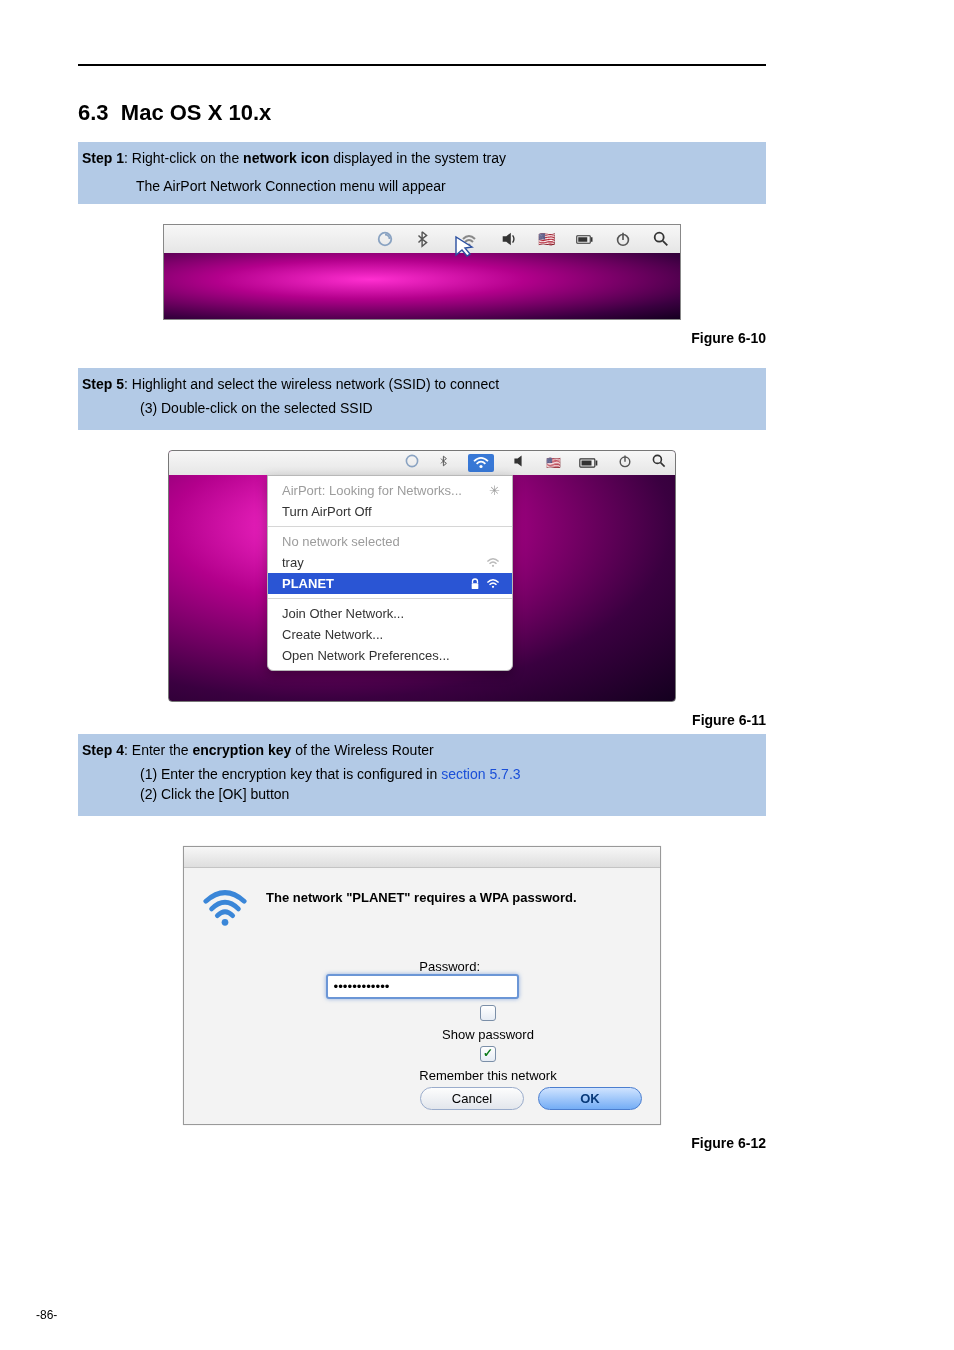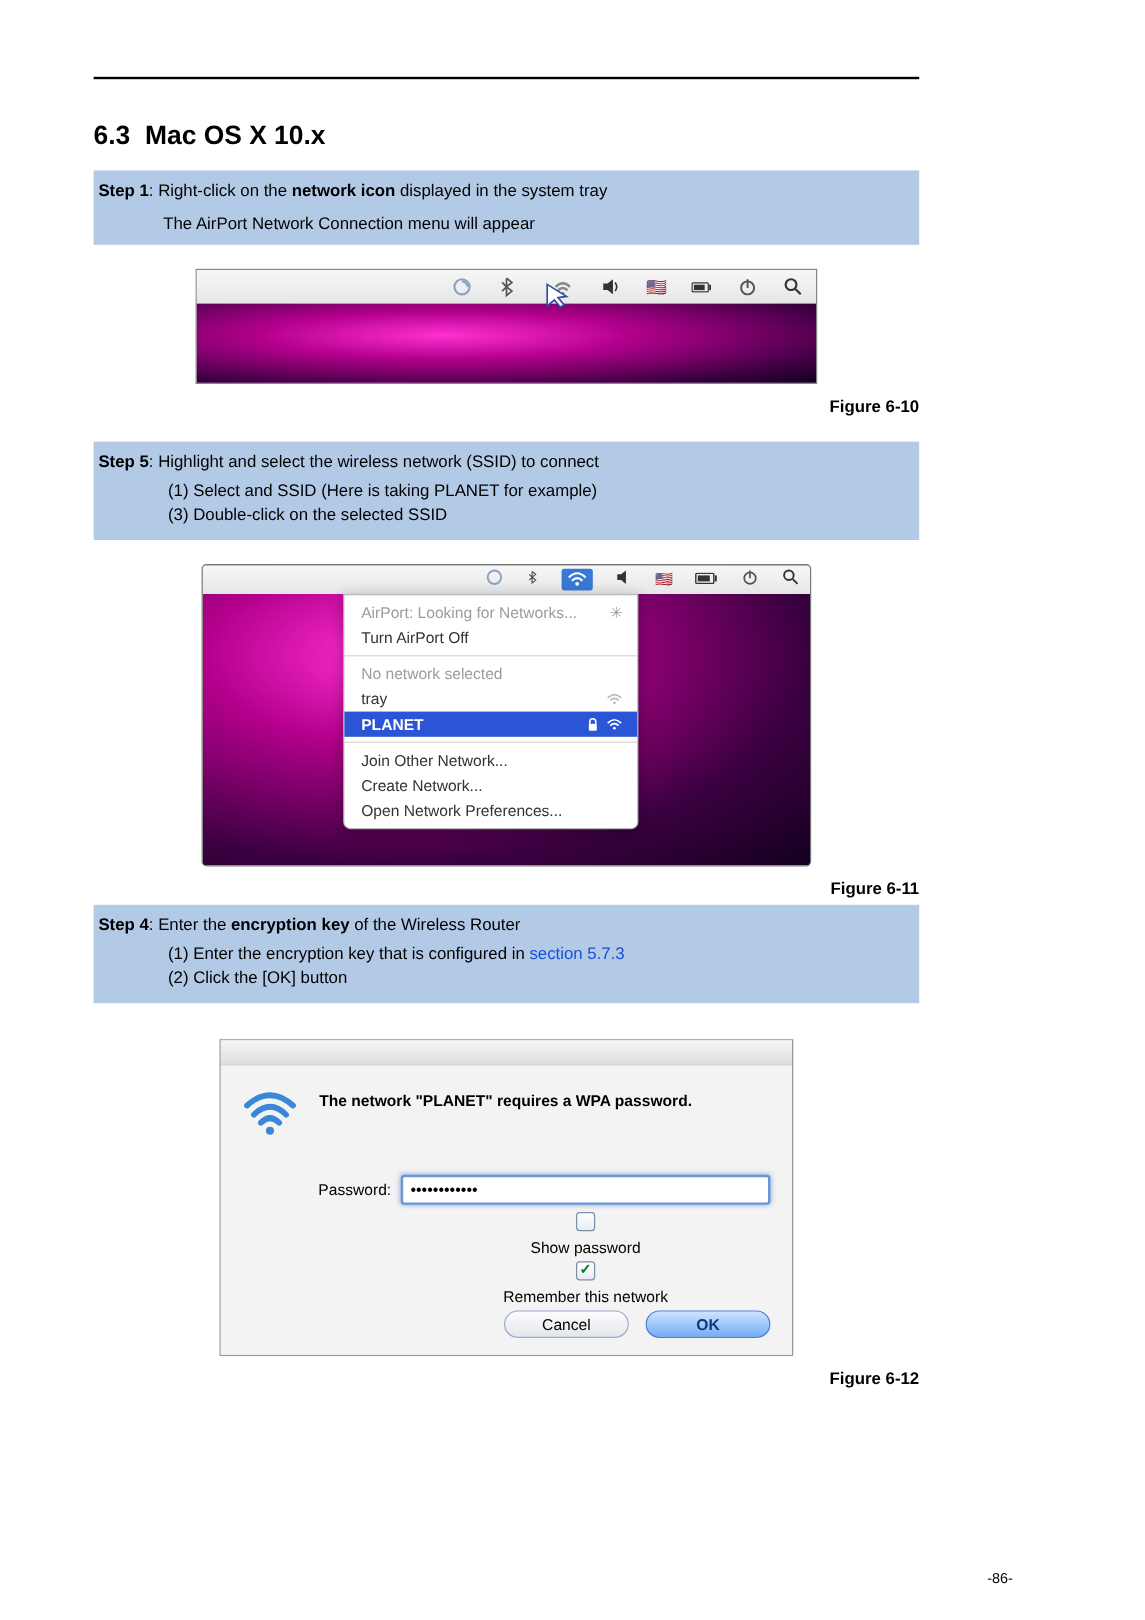--- a/index.html
+++ b/index.html
@@ -113,21 +113,20 @@
     position: absolute;
     left: 98px;
     top: 24px;
     width: 244px;
     background: #fff;
     border: 1px solid #b8b8b8;
     border-radius: 0 0 6px 6px;
     font-size: 13px;
     padding: 4px 0;
     box-shadow: 0 4px 12px rgba(0,0,0,0.3);
-    margin-left: 19px;
   }
   .dropdown .item {
     padding: 3px 12px 3px 14px;
     color: #333;
     display: flex;
     justify-content: space-between;
     align-items: center;
   }
   .dropdown .item.dim { color: #9c9c9c; }
   .dropdown .item.sel {
@@ -163,20 +162,21 @@
     margin-bottom: 26px;
   }
   .dlg-head .msg {
     font-weight: bold;
     padding-top: 6px;
   }
   .form-row {
     display: flex;
     align-items: center;
     margin-bottom: 6px;
+    flex-direction: column;
   }
   .form-row .lbl { width: 124px; text-align: right; margin-right: 8px; }
   .pw-input {
     flex: 1;
     border: 2px solid #6b96d6;
     border-radius: 3px;
     padding: 3px 6px;
     font-family: inherit;
     background: #fff;
     box-shadow: 0 0 4px rgba(80,130,210,0.6);
@@ -226,22 +226,23 @@
     font-size: 12px;
     font-weight: bold;
     margin-top: -2px;
   }
   .wifi-big svg { width: 46px; height: 46px; }
   .link { color: #1a4fd8; }
   .page-num {
     position: absolute;
     bottom: 28px;
     left: 0; right: 0;
-    text-align: right;
+    text-align: left;
     font-size: 12px;
+    padding-left: 36px;
   }
 </style>
 </head>
 <body>
 
 <div class="page">
   <hr class="hr-top">
 
   <div class="section-heading">
     <span>6.3</span>&nbsp;
@@ -309,21 +310,20 @@
       <div class="wallpaper1"></div>
     </div>
   </div>
   <div class="figure-label">Figure 6-10</div>
 
   <div class="step-block">
     <div class="step-line1">
       <span class="bold">Step 5</span><span>: Highlight and select the wireless network (SSID) to connect</span>
     </div>
     <div class="indent-list">
-      <div class="row">(1)  Select and SSID (Here is taking PLANET for example)</div>
       <div class="row">(3)  Double-click on the selected SSID</div>
     </div>
   </div>
 
   <div class="figure-wrap">
     <div class="shot2">
       <div class="menubar2">
         <span class="ico">
           <svg width="16" height="16" viewBox="0 0 20 20">
               <circle cx="10" cy="10" r="7" fill="none" stroke="#8aa3c2" stroke-width="2"></circle>

